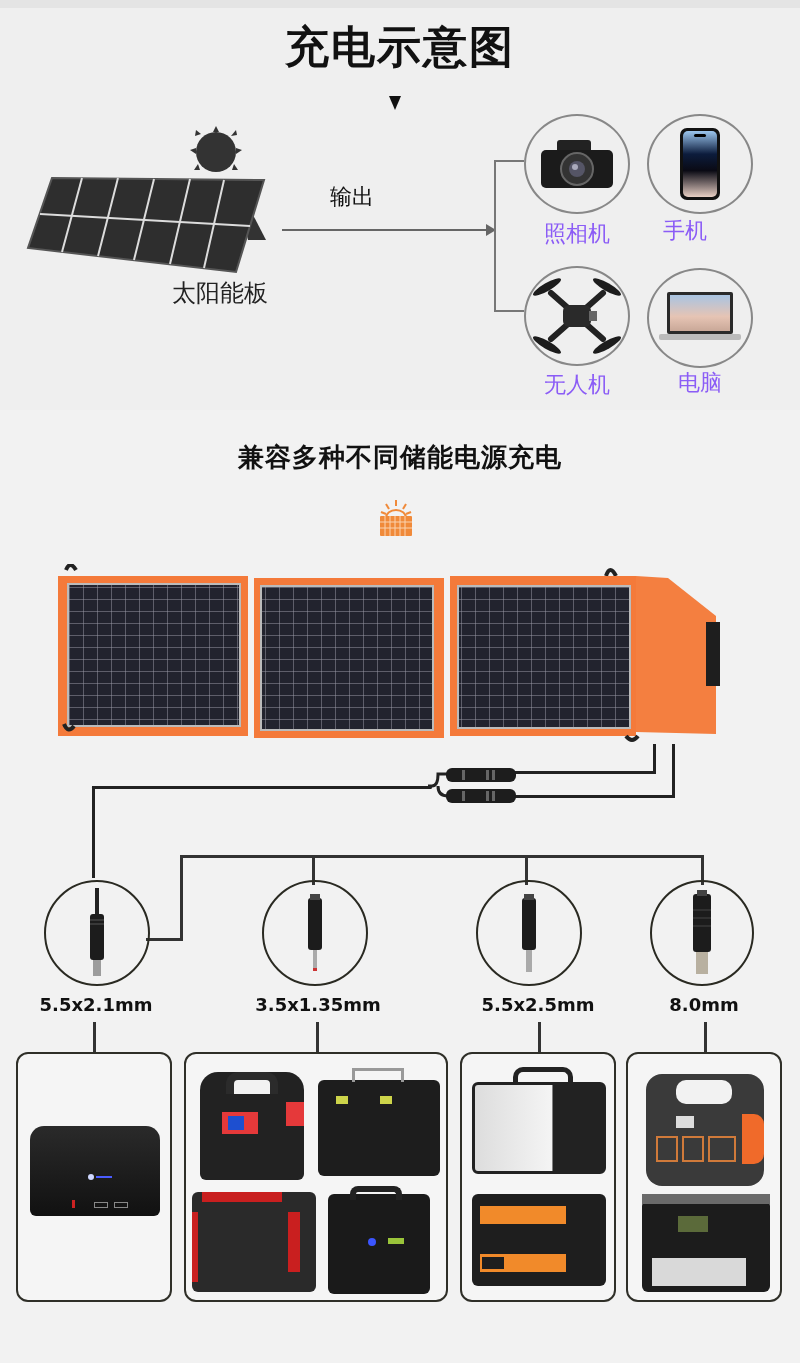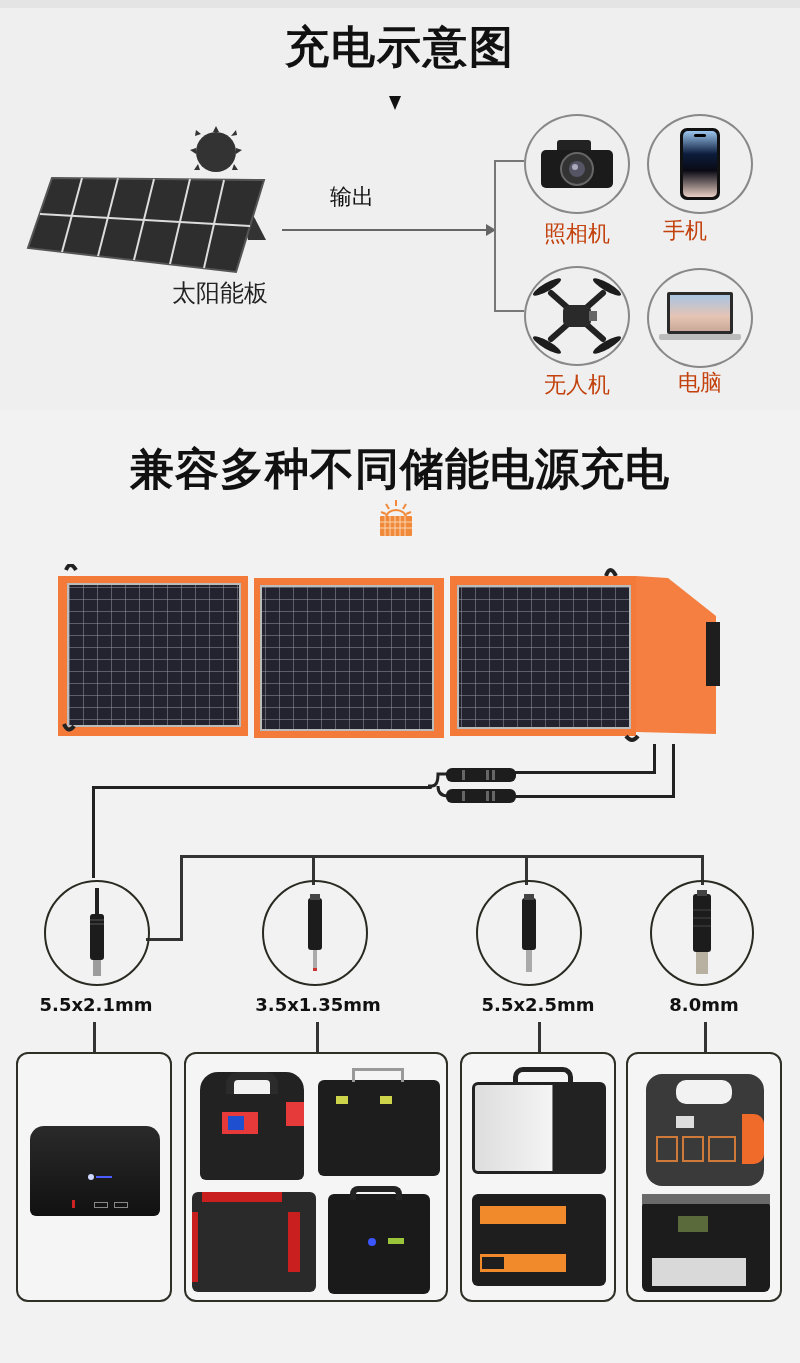--- a/index.html
+++ b/index.html
@@ -10,22 +10,22 @@
   .section1 { left:0; top:8px; width:800px; height:402px; background:#efefef; }
   .section2 { left:0; top:410px; width:800px; height:953px; background:#f2f2f2; }
   .title1 { left:0; top:18px; width:800px; text-align:center; font-size:44px; font-weight:bold; letter-spacing:2px; }
   .arrow-down { left:389px; top:96px; width:0; height:0; border-left:6px solid transparent; border-right:6px solid transparent; border-top:14px solid #111; }
   .label-out { left:330px; top:182px; width:130px; text-align:left; font-size:22px; }
   .out-line { left:282px; top:229px; width:206px; height:2px; background:#666; }
   .out-arrowhead { left:486px; top:224px; width:0; height:0; border-top:6px solid transparent; border-bottom:6px solid transparent; border-left:10px solid #666; }
   .bracket { left:494px; top:160px; width:30px; height:152px; border:2px solid #777; border-right:none; }
   .panel-label { left:150px; top:277px; width:140px; text-align:center; font-size:24px; color:#222; }
   .dev-circle { width:106px; height:100px; border:2px solid #888; border-radius:50%; background:#efefef; display:flex; align-items:center; justify-content:center; overflow:hidden; }
-  .dev-label { width:106px; text-align:center; font-size:22px; color:#c2410c; }
-  .title2 { left:0; top:440px; width:800px; text-align:center; font-size:44px; font-weight:bold; letter-spacing:1px; }
+  .dev-label { width:106px; text-align:center; font-size:22px; color:#8b5cf6; }
+  .title2 { left:0; top:440px; width:800px; text-align:center; font-size:26px; font-weight:bold; letter-spacing:1px; }
   .wire { background:#222; }
   .tline { background:#333; }
   .plug-circle { width:68px; height:106px; border:2px solid #2a2a22; border-radius:50%; display:flex; align-items:center; justify-content:center; }
   .plug-label { font-size:18px; font-weight:bold; text-align:center; width:140px; }
   .box { border:2px solid #2f2f28; border-radius:12px; background:#f5f5f5; }
   .dev { position:absolute; border-radius:6px; }
 </style>
 </head>
 <body>
 

